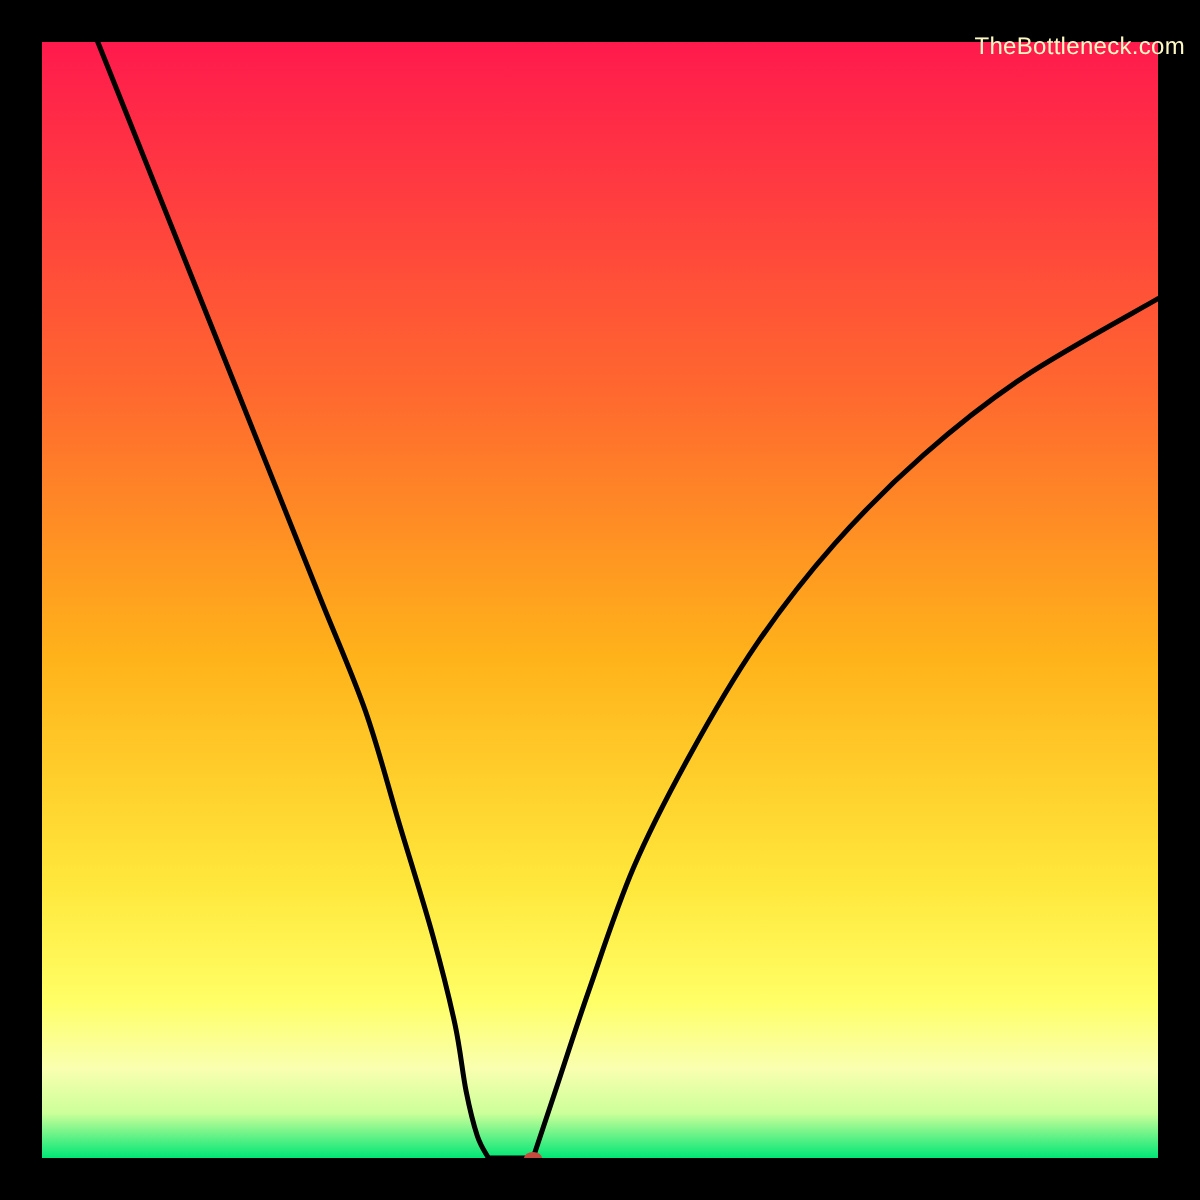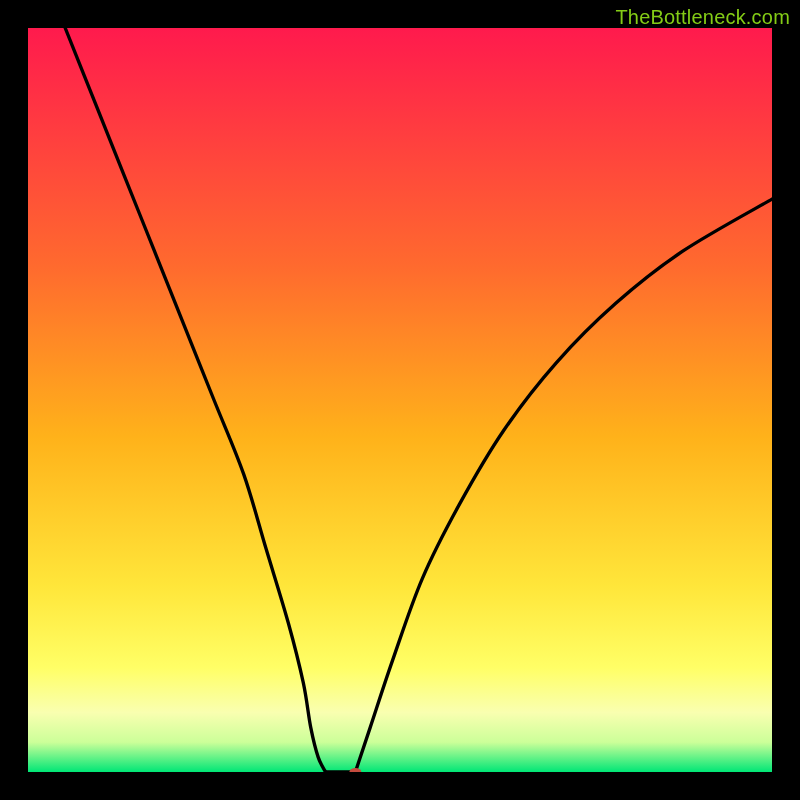--- a/index.html
+++ b/index.html
@@ -12,24 +12,24 @@
     overflow: hidden;
   }
   .frame {
     position: relative;
     width: 800px;
     height: 800px;
     background: #000;
   }
   .watermark {
     position: absolute;
-    top: 6px;
+    top: 23px;
     right: 10px;
-    color: #84cc16;
-    font-size: 20px;
+    color: #fef9c3;
+    font-size: 16px;
     font-weight: 500;
     letter-spacing: 0.2px;
     z-index: 10;
   }
   .plot-wrap {
     position: absolute;
     left: 28px;
     top: 28px;
     width: 744px;
     height: 744px;

